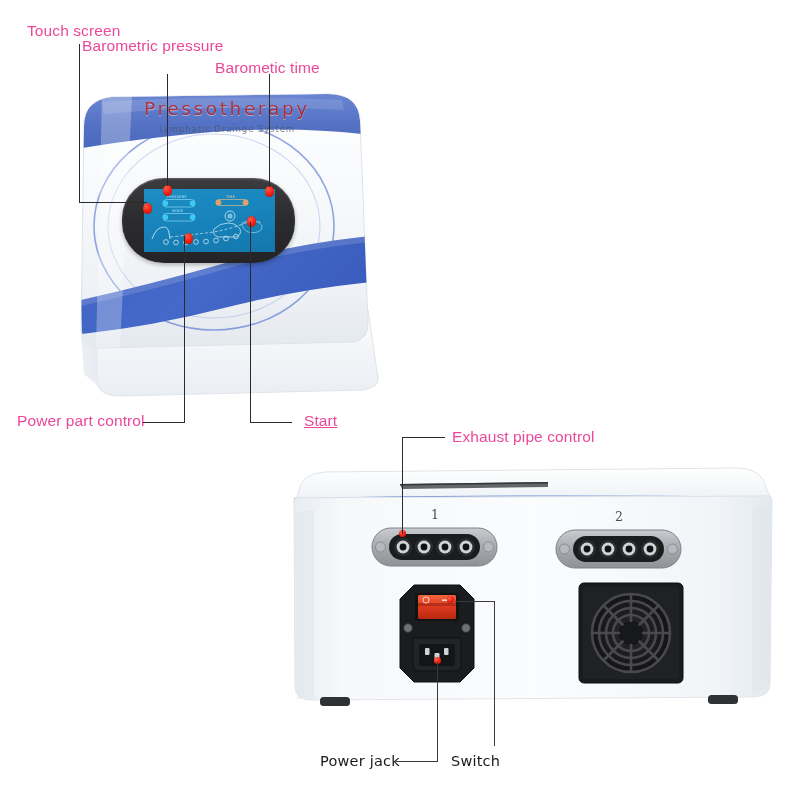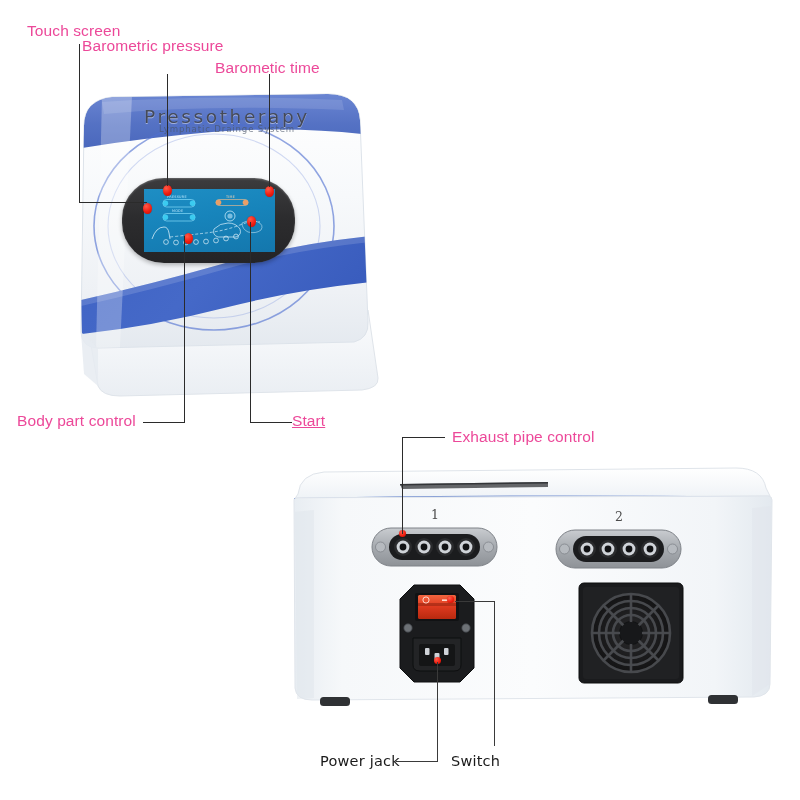--- a/index.html
+++ b/index.html
@@ -69,26 +69,26 @@
     left: 62px;
     top: 86px;
     width: 330px;
     height: 312px;
   }
   .front-svg { position: absolute; inset: 0; }
 
   .front-title {
     position: absolute;
     left: 0; right: 0;
-    top: 20px;
+    top: 12px;
     text-align: center;
     font-family: "DejaVu Sans", sans-serif;
     font-size: 18.5px;
     letter-spacing: 2.6px;
-    color: #404040;
+    color: #b91c1c;
     opacity: .82;
     text-shadow: 0 1px 0 rgba(255,255,255,.55);
     pointer-events: none;
   }
   .front-sub {
     position: absolute;
     left: 0; right: 0;
     top: 38px;
     text-align: center;
     font-family: "DejaVu Sans", sans-serif;
@@ -408,25 +408,25 @@
   <div class="callout" style="left:27px; top:22px;">Touch screen</div>
   <div class="leader v" style="left:79px; top:44px;  height:159px;"></div>
   <div class="leader h" style="left:79px; top:202px; width:68px;"></div>
 
   <div class="callout" style="left:73px; top:37px;margin-left:9px;">Barometric pressure</div>
   <div class="leader v" style="left:167px; top:74px; height:112px;"></div>
 
   <div class="callout" style="left:215px; top:52px;margin-top:7px;">Barometic time</div>
   <div class="leader v" style="left:269px; top:74px; height:113px;"></div>
 
-  <div class="callout" style="left:17px; top:412px;">Body part control</div>
+  <div class="callout" style="left:17px; top:412px;">Power part control</div>
   <div class="leader h" style="left:143px; top:422px; width:42px;"></div>
   <div class="leader v" style="left:184px; top:236px; height:187px;"></div>
 
-  <div class="callout" style="left:292px; top:412px;text-decoration:underline;">Start</div>
+  <div class="callout" style="left:304px; top:412px;text-decoration:underline;">Start</div>
   <div class="leader v" style="left:250px; top:222px; height:201px;"></div>
   <div class="leader h" style="left:250px; top:422px; width:42px;"></div>
 
   <div class="callout" style="left:452px; top:428px;">Exhaust pipe control</div>
   <div class="leader h" style="left:403px; top:437px; width:42px;"></div>
   <div class="leader v" style="left:402px; top:437px; height:97px;"></div>
 
   <div class="callout thin" style="left:451px; top:753px;">Switch</div>
   <div class="leader thin-h" style="left:455px; top:601px; width:40px;"></div>
   <div class="leader thin-v" style="left:494px; top:601px; height:145px;"></div>

